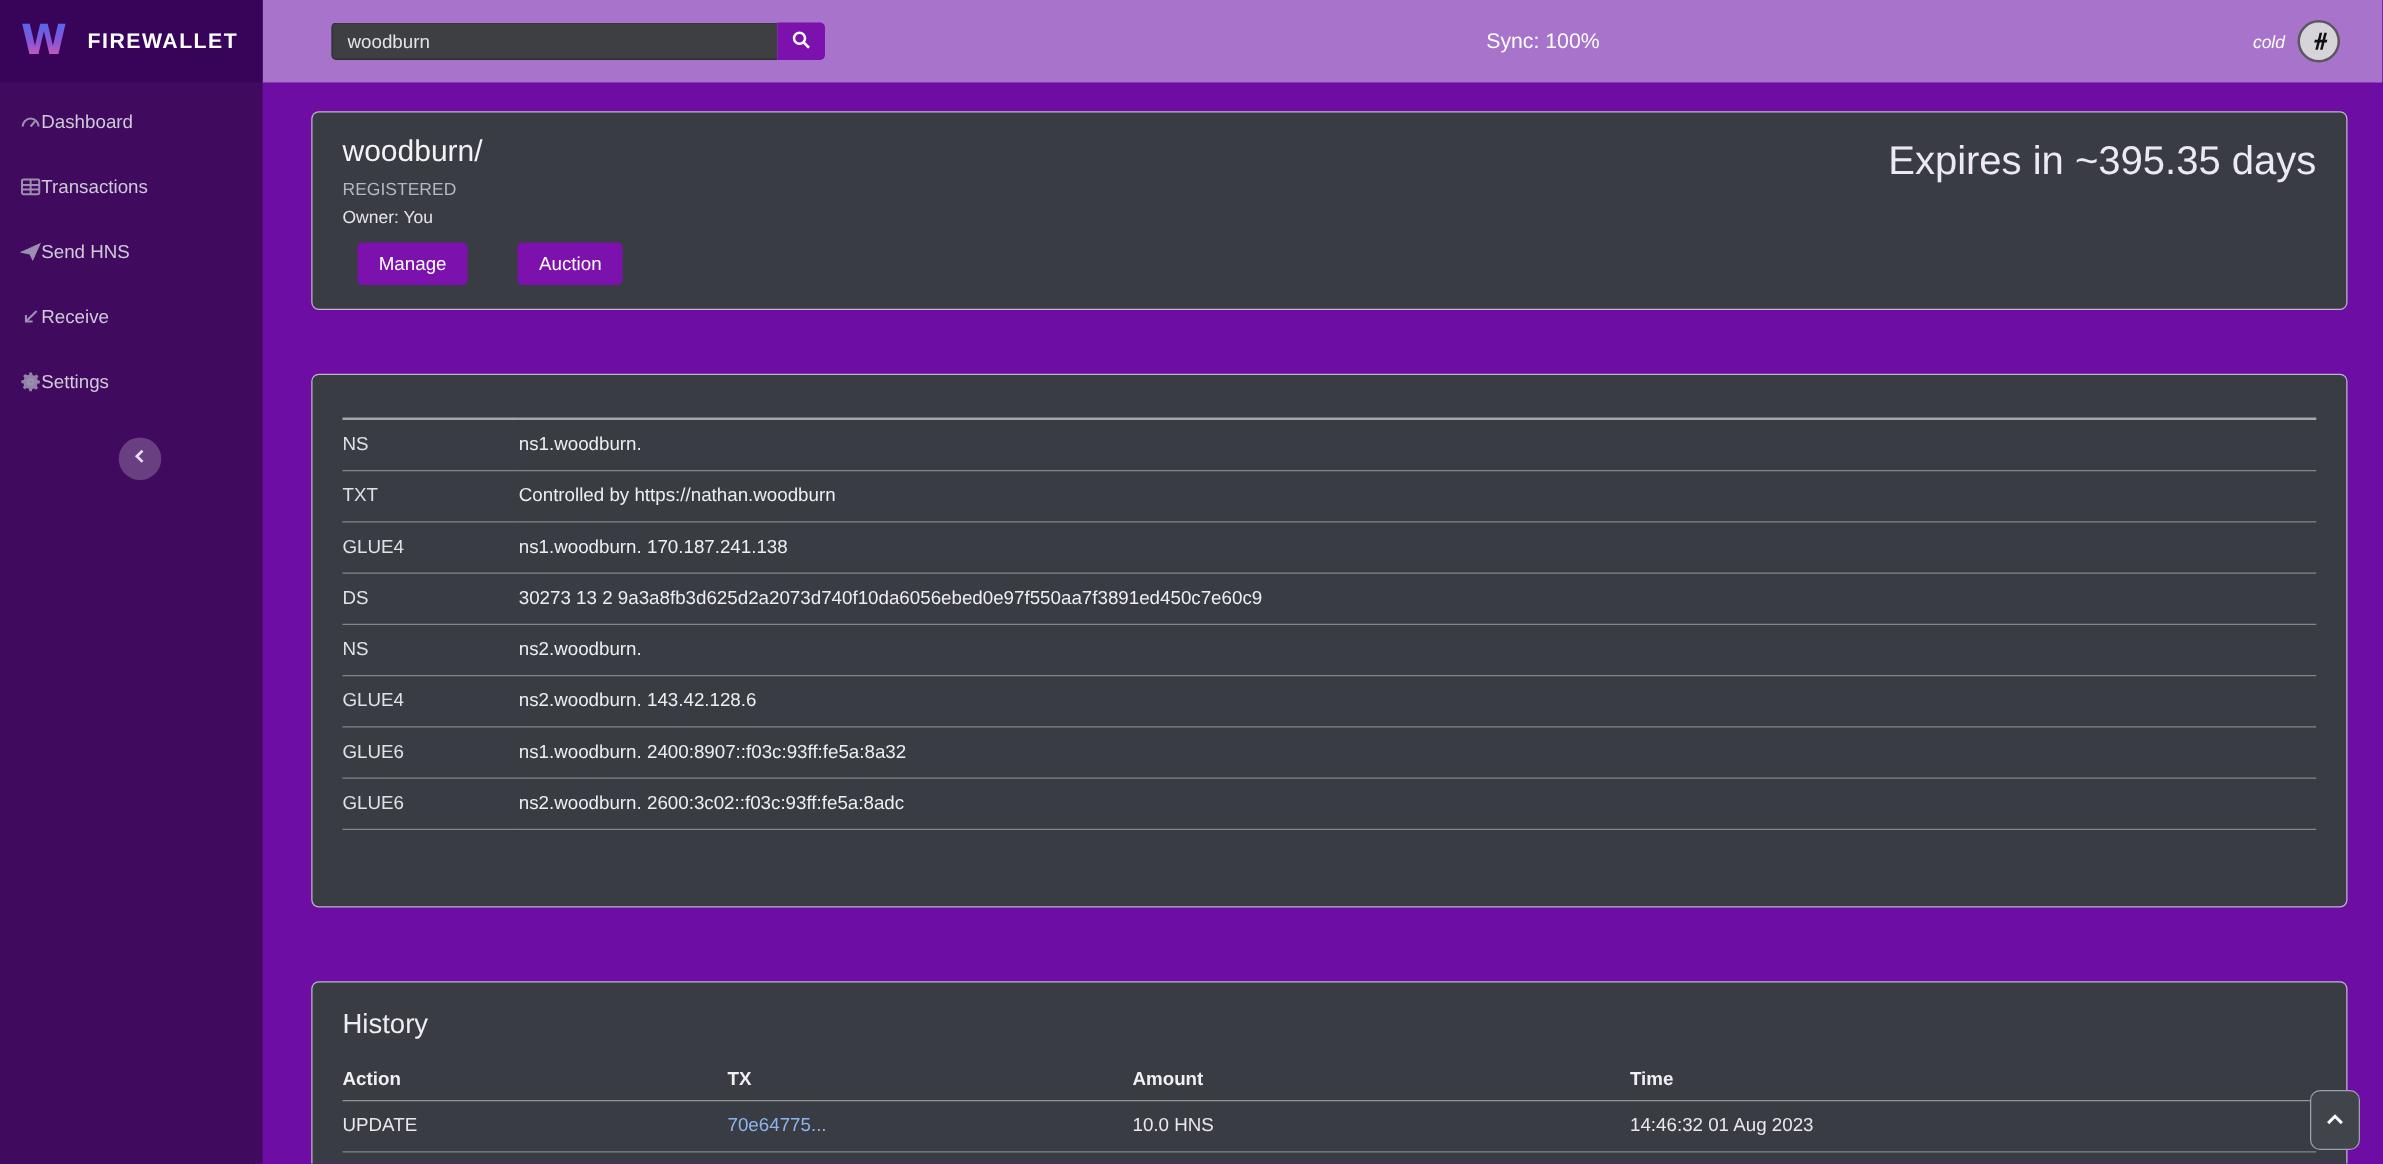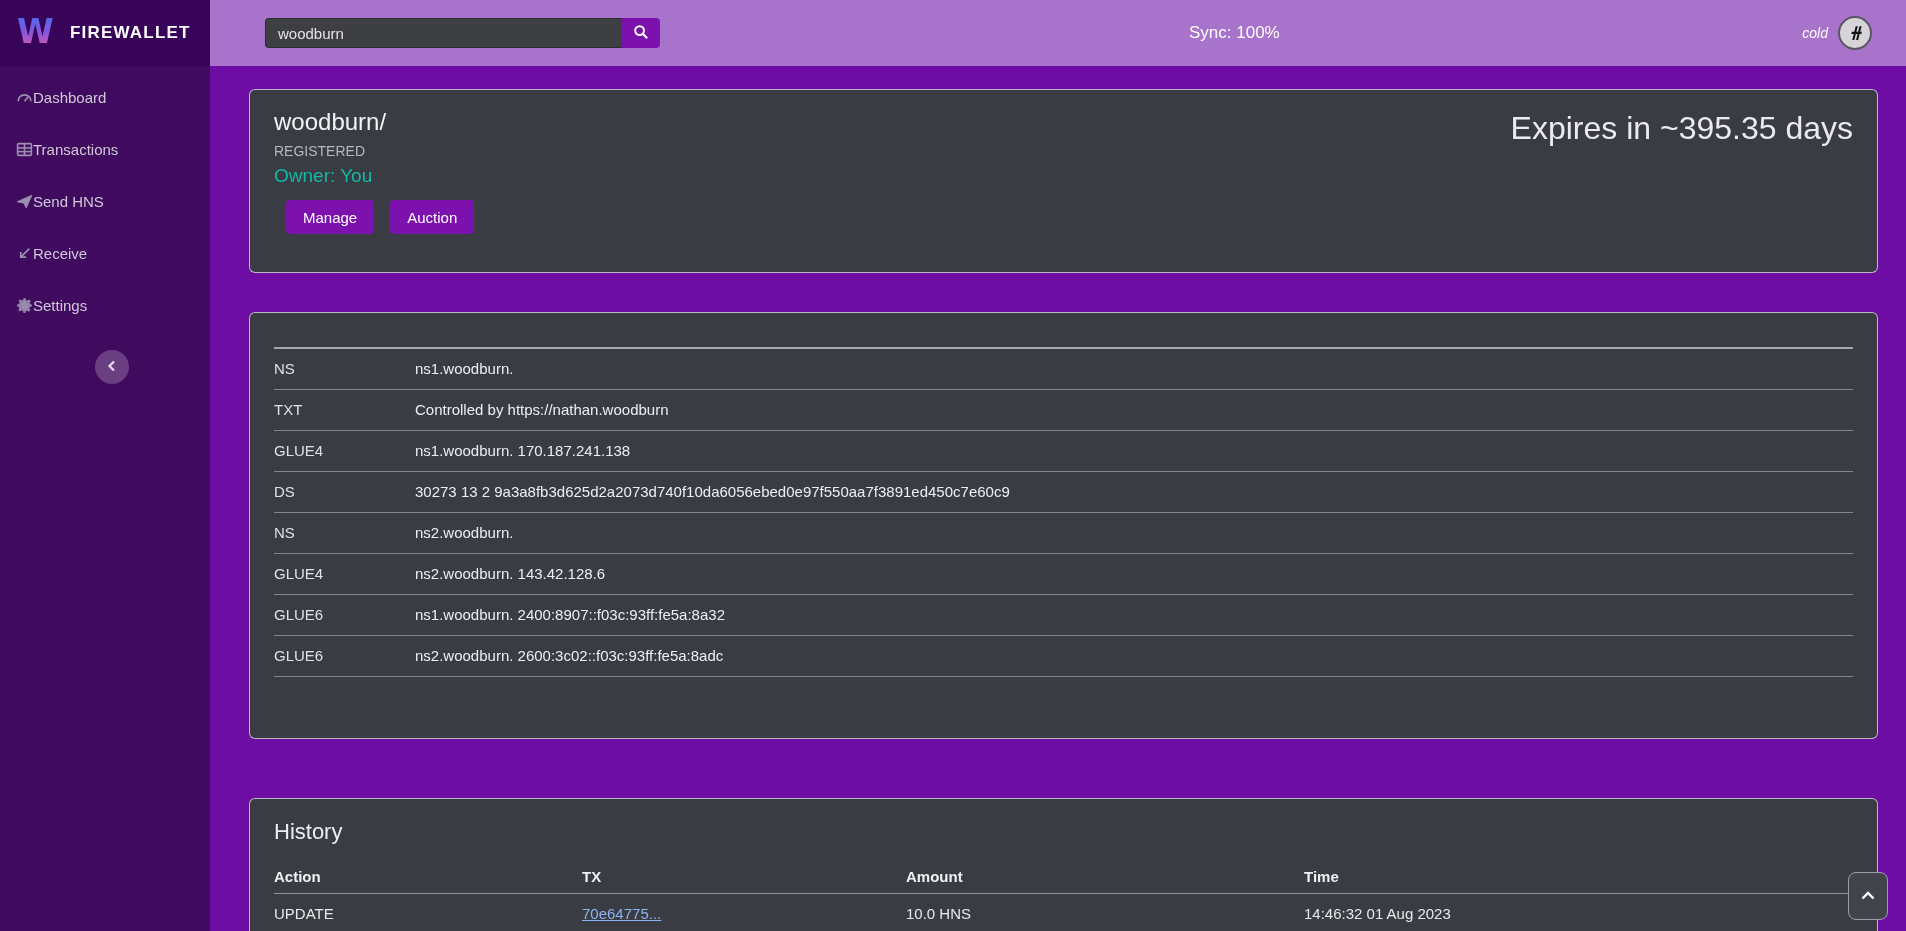--- a/index.html
+++ b/index.html
@@ -33,42 +33,42 @@
   .wallet-area { position:absolute; right:34px; top:33px; transform:translateY(-50%);
     display:flex; align-items:center; gap:10px; }
   .wallet-name { color:#ffffff; font-size:14px;font-style:italic; }
   .wallet-avatar { width:34px; height:34px; border-radius:50%; background:#d6d3d9; border:2px solid #5b5662;
     display:flex; align-items:center; justify-content:center; cursor:pointer; }
 
   
   .content { flex:1; background:#6d0da4; padding:23px 28px 0 39px; overflow:hidden; }
   .card { background:#393c43; border:1px solid rgba(230,225,240,0.75); border-radius:6px; color:#e8e8ea; }
 
-  .domain-card { height:184px; position:relative; padding:18px 24px; margin-bottom:39px; }
+  .domain-card { height:159px; position:relative; padding:18px 24px; margin-bottom:51px; }
   .domain-name { font-size:24px; color:#f3f2f5; font-weight:normal; }
   .domain-status { font-size:14px; color:#b4b8bf; margin-top:7px; }
-  .domain-owner { font-size:19px; color:#14b8a6; margin-top:6px; }
-  .btn-row { display:flex; gap:16px; margin-top:13px;padding-left:12px; }
+  .domain-owner { font-size:14px; color:#e5e5e5; margin-top:6px; }
+  .btn-row { display:flex; gap:40px; margin-top:13px;padding-left:12px; }
   .btn { background:#7d11ae; color:#ffffff; border:none; border-radius:4px; height:34px;
     padding:0 17px; font-size:15px; font-family:inherit; cursor:pointer; }
   .expires { position:absolute; top:20px; right:24px; font-size:32px; color:#ece9f3; }
 
   .dns-card { height:427px; padding:10px 24px 0; margin-bottom:59px; }
   .card-title { font-size:22px; color:#eeedf1; font-weight:normal; margin-top:10px; }
   .dns-table { width:100%; border-collapse:collapse; margin-top:24px; border-top:2px solid rgba(255,255,255,0.55); }
   .dns-table td { height:41px; border-bottom:1px solid rgba(255,255,255,0.38); font-size:15px; vertical-align:middle; }
   .dns-type { width:141px; color:#dfe1e6; }
   .dns-value { color:#eceef1; }
 
   .history-card { padding:10px 24px 0; height:400px; }
   .history-table { width:100%; border-collapse:collapse; margin-top:16px; }
   .history-table th { text-align:left; font-size:15px; color:#f0f0f3; font-weight:bold; height:32px;
     border-bottom:1px solid rgba(255,255,255,0.45); vertical-align:middle; }
   .history-table td { height:41px; font-size:15px; border-bottom:1px solid rgba(255,255,255,0.38); vertical-align:middle; }
-  .tx-link { color:#8fb3ee; text-decoration:underline; cursor:pointer; }
+  .tx-link { color:#8fb3ee; cursor:pointer; }
 
   .scroll-top-btn { position:fixed; right:18px; bottom:11px; width:40px; height:48px; border-radius:8px;
     background:#41444b; border:1px solid #9aa0ab; color:#ffffff; display:flex; align-items:center;
     justify-content:center; cursor:pointer; z-index:5; }
 </style>
 </head>
 <body>
 
 <div class="app">
 

